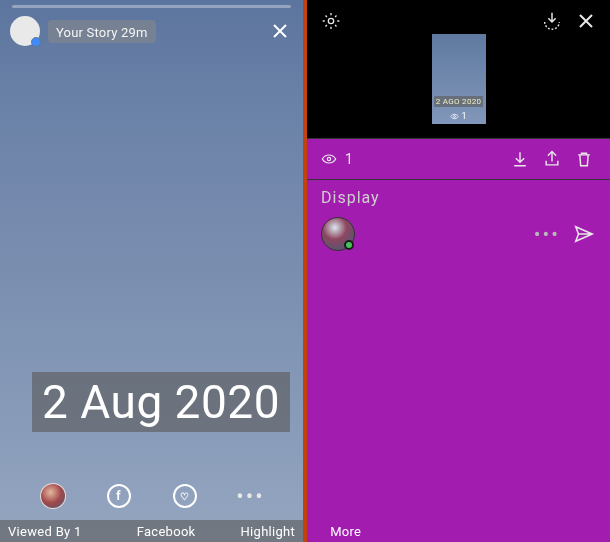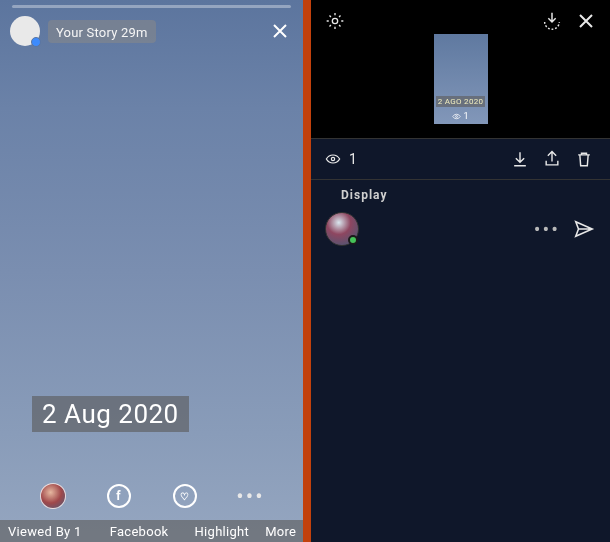--- a/index.html
+++ b/index.html
@@ -15,24 +15,24 @@
       width: 303px;
       height: 542px;
       position: relative;
       background: linear-gradient(180deg, #5c759e 0%, #6b82a8 20%, #7a8eb0 50%, #899cb9 80%, #95a6c0 100%);
       display: flex;
       flex-direction: column;
     }
     .right {
       flex: 1;
       height: 542px;
-      background: #0f172a;
+      background: #a21caf;
       display: flex;
       flex-direction: column;
-      border-left: 8px solid #c2410c;
+      border-left: 4px solid #c2410c;
     }
     .top-progress {
       position: absolute;
       top: 5px; left: 12px; right: 12px;
       height: 3px;
       background: rgba(255,255,255,0.35);
       border-radius: 2px;
     }
     .story-header {
       position: absolute;
@@ -72,21 +72,21 @@
       color: #fff;
       cursor: pointer;
     }
     .close-x svg { stroke: #fff; stroke-width: 2; }
     .date-overlay {
       position: absolute;
       bottom: 110px;
       left: 32px;
       background: rgba(90,90,90,0.62);
       color: #fff;
-      font-size: 26px;
+      font-size: 46px;
       padding: 3px 10px;
       letter-spacing: 0.5px;
     }
     .bottom-icons {
       position: absolute;
       bottom: 32px; left: 0; right: 0;
       display: flex; justify-content: center;
       gap: 38px;
     }
     .b-icon {
@@ -109,25 +109,25 @@
       position: absolute;
       bottom: 0; left: 0; right: 0;
       height: 22px;
       background: rgba(95,95,95,0.65);
       display: flex;
       align-items: center;
       color: #fff;
       font-size: 13px;
       letter-spacing: 0.3px;
       padding: 0 4px;
-      gap: 4px;
+      gap: 23px;
     }
     .bottom-labels span { white-space: nowrap; }
     .lbl-viewed { margin-left: 4px; }
-    .lbl-fb { margin-left: 24px; }
+    .lbl-fb { margin-left: 32px; }
     .lbl-hl { margin-left: 22px; }
     .lbl-more { margin-left: 12px; }
 
     
     .rtop {
       height: 42px;
       background: #000;
       display:flex; align-items:center;
       padding: 0 12px;
       gap: 10px;
@@ -170,25 +170,24 @@
       height: 42px;
       border-top: 1px solid #333;
       border-bottom: 1px solid #333;
       display:flex; align-items:center;
       padding: 0 14px;
       gap: 8px;
       color:#e8e8e8; font-size:14px;
     }
     .viewers-row .spacer { flex:1; }
     .display-label {
-      padding: 8px 30px 4px;
+      padding: 8px 14px 4px;
       color:#cfcfcf;
-      font-size: 12px;
+      font-size: 16px;
       letter-spacing: 1px;
-      font-weight: bold;
     }
     .viewer-item {
       display:flex; align-items:center;
       padding: 6px 14px;
       gap: 12px;
     }
     .v-avatar {
       width:34px; height:34px; border-radius:50%;
       background: radial-gradient(circle at 40% 30%, #d9e7ef 0%, #8e4660 40%, #3d5a7a 100%);
       border:1px solid #333;

